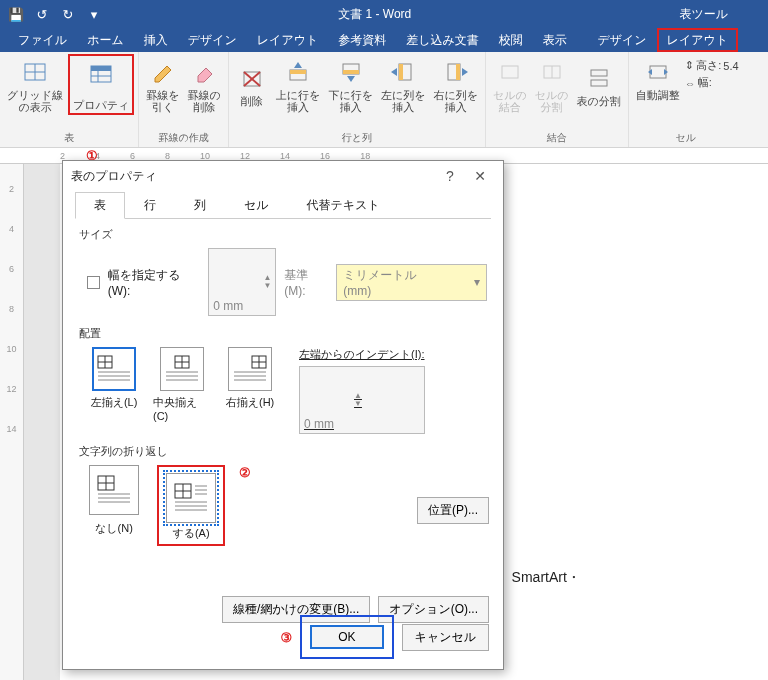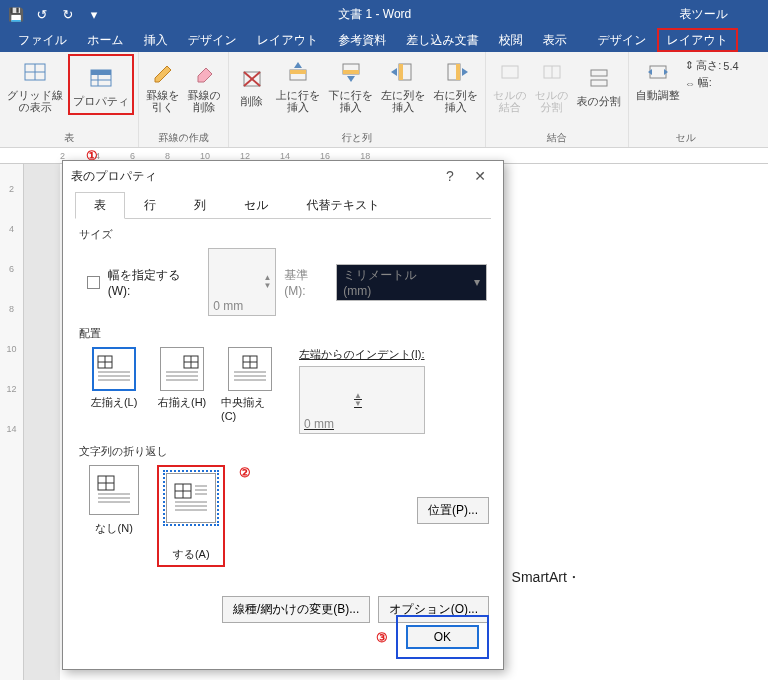--- a/index.html
+++ b/index.html
@@ -19,21 +19,21 @@
 .tab.ctx1 { color:#fff; }
 .tab.layout-highlight { border: 2px solid #e02020; padding: 2px 8px 1px; }
 
 
 .ribbon { height: 96px; background: #f3f3f3; border-bottom: 1px solid #d4d4d4; display: flex; font-size: 11px; color: #444; }
 .rgroup { border-right: 1px solid #e0e0e0; padding: 2px 4px 0; display:flex; flex-direction:column; align-items:center; justify-content:space-between; }
 .rgroup .icons-row { display:flex; gap:2px; }
 .rbtn { display:flex; flex-direction:column; align-items:center; justify-content:center; padding: 2px 3px; gap:1px; text-align:center; line-height:1.1; }
 .rbtn .ic { width:32px; height:32px; display:flex; align-items:center; justify-content:center; }
 .rgroup .glabel { font-size:10px; color:#666; padding-bottom:2px; }
-.hl-red { border: 2px solid #e02020; }
+.hl-red { border: 2px solid #e02020; justify-content: space-between; }
 .circ { color:#e02020; font-weight:bold; font-size:13px; }
 
 
 .ruler { height: 16px; border-bottom:1px solid #ccc; font-size:9px; color:#999; display:flex; align-items:center; padding-left:60px; gap:30px; }
 
 
 .docarea { position:absolute; left:0; top:164px; right:0; bottom:0; background:#e6e6e6; }
 .leftruler { position:absolute; left:0; top:0; width:24px; height:100%; border-right:1px solid #ccc; background:#f7f7f7; display:flex; flex-direction:column; align-items:center; font-size:9px; color:#999; padding-top:20px; gap:30px; }
 .page { position:absolute; left:60px; top:0; right:0; height:100%; background:#fff; padding: 40px 22px 0 210px; font-size:14px; color:#222; line-height:1.9; }
 .page .table1 { margin: 10px 0 16px; border-collapse:collapse; }
@@ -48,21 +48,21 @@
 .dlg-tab { padding:4px 18px; border:1px solid transparent; position:relative; top:1px; }
 .dlg-tab.active { border:1px solid #ccc; border-bottom:1px solid #fff; background:#fff; }
 .dlg-body { padding: 8px 16px; }
 .grp { margin-bottom: 10px; }
 .grp .glbl { font-size:11px; color:#333; margin-bottom:6px; }
 .sizerow { display:flex; align-items:center; gap:8px; margin-left:8px; }
 .chk { width:13px; height:13px; border:1px solid #888; display:inline-block; }
 .spin { display:flex; align-items:center; border:1px solid #bbb; background:#f5f5f5; color:#888; }
 .spin input { border:0; width:50px; padding:2px 4px; background:transparent; color:#888; font-size:12px;margin-top:48px; }
 .spin .arrows { width:16px; font-size:8px; line-height:1; color:#888; text-align:center; }
-.combo { border:1px solid #bbb; background:#0f172a; padding:2px 6px; color:#888; font-size:12px; display:flex; align-items:center; gap:30px; }
+.combo { border:1px solid #bbb; background:#fef9c3; padding:2px 6px; color:#888; font-size:12px; display:flex; align-items:center; gap:30px; }
 
 .align-row { display:flex; gap:10px; align-items:flex-start; margin-left:6px; }
 .align-item { display:flex; flex-direction:column; align-items:center; width:58px; font-size:11px; }
 .align-icon { width:44px; height:44px; border:1px solid #999; background:#fff; display:flex; align-items:center; justify-content:center; margin-bottom:4px; }
 .align-icon.sel { border:2px solid #1e6fd6; }
 .align-icon svg { display:block; }
 .indent-col { margin-left:10px; font-size:11px;text-decoration:underline; }
 .wrap-row { display:flex; gap:14px; margin-left:6px; align-items:flex-start; }
 .wrap-item { display:flex; flex-direction:column; align-items:center; width:58px; font-size:11px; }
 .wrap-icon { width:50px; height:50px; border:1px solid #999; display:flex; align-items:center; justify-content:center; margin-bottom:6px; }
@@ -382,42 +382,42 @@
                 <line x1="2" y1="18" x2="34" y2="18" stroke="#888"></line>
                 <line x1="2" y1="22" x2="34" y2="22" stroke="#888"></line>
                 <line x1="2" y1="26" x2="34" y2="26" stroke="#888"></line>
               </svg>
             </div>
           <span>左揃え(L)</span>
         </div>
         <div class="align-item">
           <div class="align-icon">
               <svg width="36" height="30">
+                <rect x="11" y="2" width="14" height="12" fill="none" stroke="#333"></rect>
+                <line x1="11" y1="8" x2="25" y2="8" stroke="#333"></line>
+                <line x1="18" y1="2" x2="18" y2="14" stroke="#333"></line>
+                <line x1="2" y1="18" x2="34" y2="18" stroke="#888"></line>
+                <line x1="2" y1="22" x2="34" y2="22" stroke="#888"></line>
+                <line x1="2" y1="26" x2="34" y2="26" stroke="#888"></line>
+              </svg>
+            </div>
+          <span>中央揃え(C)</span>
+        </div>
+        <div class="align-item">
+          <div class="align-icon">
+              <svg width="36" height="30">
                 <rect x="20" y="2" width="14" height="12" fill="none" stroke="#333"></rect>
                 <line x1="20" y1="8" x2="34" y2="8" stroke="#333"></line>
                 <line x1="27" y1="2" x2="27" y2="14" stroke="#333"></line>
                 <line x1="2" y1="18" x2="34" y2="18" stroke="#888"></line>
                 <line x1="2" y1="22" x2="34" y2="22" stroke="#888"></line>
                 <line x1="2" y1="26" x2="34" y2="26" stroke="#888"></line>
               </svg>
             </div>
           <span>右揃え(H)</span>
-        </div>
-        <div class="align-item">
-          <div class="align-icon">
-              <svg width="36" height="30">
-                <rect x="11" y="2" width="14" height="12" fill="none" stroke="#333"></rect>
-                <line x1="11" y1="8" x2="25" y2="8" stroke="#333"></line>
-                <line x1="18" y1="2" x2="18" y2="14" stroke="#333"></line>
-                <line x1="2" y1="18" x2="34" y2="18" stroke="#888"></line>
-                <line x1="2" y1="22" x2="34" y2="22" stroke="#888"></line>
-                <line x1="2" y1="26" x2="34" y2="26" stroke="#888"></line>
-              </svg>
-            </div>
-          <span>中央揃え(C)</span>
         </div>
         <div class="indent-col">
           <div>左端からのインデント(I):</div>
           <div class="spin" style="margin-top:4px;color:#333">
             <input value="0 mm" style="">
             <div class="arrows">▲<br>▼</div>
           </div>
         </div>
       </div>
     </div>
@@ -447,29 +447,30 @@
                     <line x1="12" y1="4" x2="12" y2="18" stroke="#333"></line>
                     <line x1="24" y1="6" x2="36" y2="6" stroke="#888"></line>
                     <line x1="24" y1="10" x2="36" y2="10" stroke="#888"></line>
                     <line x1="24" y1="14" x2="36" y2="14" stroke="#888"></line>
                     <line x1="4" y1="22" x2="36" y2="22" stroke="#888"></line>
                     <line x1="4" y1="26" x2="36" y2="26" stroke="#888"></line>
                     <line x1="4" y1="30" x2="36" y2="30" stroke="#888"></line>
                   </svg>
                 </div>
               </div>
-            <span style="margin-top:21px;display:block">する(A)</span>
+            <span style="margin-top:0;display:block">する(A)</span>
           </div>
         </div>
         <div class="circ" style="align-self:flex-start">②</div>
       </div>
     </div>
   </div>
   <div class="posbtn-wrap"><button class="btn2">位置(P)...</button></div>
   <div class="dlg-btns">
     <button class="btn2">線種/網かけの変更(B)...</button>
     <button class="btn2">オプション(O)...</button>
   </div>
   <div class="okrow">
     <span class="circ">③</span>
     <span class="okhl"><button class="okbtn">OK</button></span>
+    <button class="cancel">キャンセル</button>
   </div>
 </div>
 
 </body></html>

